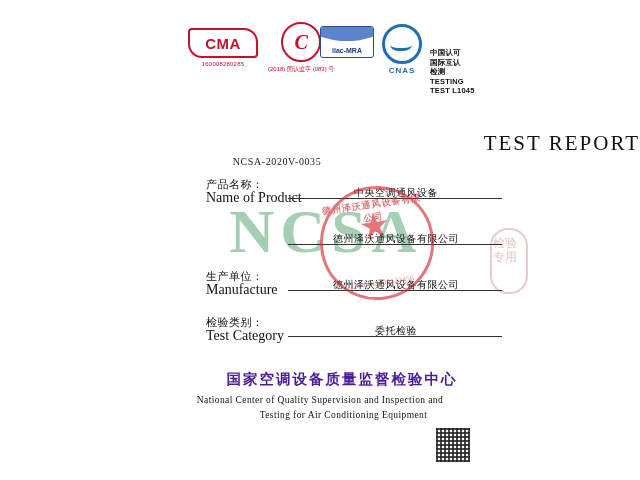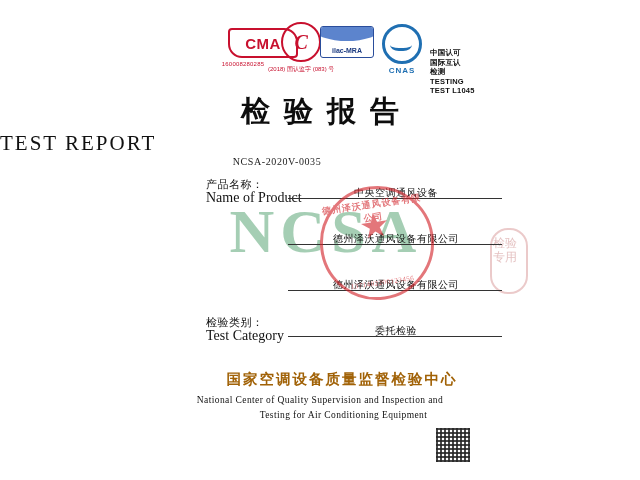--- a/index.html
+++ b/index.html
@@ -43,21 +43,20 @@
     justify-content: center;
     width: 66px;
     height: 26px;
     border: 2px solid #c8102e;
     border-radius: 4px 14px 4px 14px;
     color: #c8102e;
     font-family: "Liberation Sans", sans-serif;
     font-weight: bold;
     font-size: 15px;
     letter-spacing: 0.5px;
-    margin-left: 40px;
   }
   .cma-num {
     margin-top: 3px;
     color: #c8102e;
     font-family: "Liberation Sans", sans-serif;
     font-size: 6px;
     letter-spacing: 0.2px;
   }
 
   
@@ -167,21 +166,21 @@
     font-weight: bold;
     letter-spacing: 14px;
     text-indent: 14px;
     color: #0d0d0d;
   }
   .title-en {
     position: absolute;
     top: 131px;
     left: 0;
     width: 640px;
-    text-align: left;
+    text-align: right;
     font-family: "Liberation Serif", serif;
     font-size: 21px;
     letter-spacing: 2px;
     color: #111;
   }
   .report-no {
     position: absolute;
     top: 156px;
     left: 0;
     width: 554px;
@@ -250,21 +249,21 @@
     top: 370px;
     left: 0;
     width: 640px;
     text-align: center;
   }
   .footer-cn {
     font-family: Liberation Serif, serif;
     font-size: 14.5px;
     font-weight: bold;
     letter-spacing: 2px;
-    color: #a16207;
+    color: #4c1d95;
     margin-left: 44px;
   }
   .footer-en1, .footer-en2 {
     font-family: "Liberation Serif", serif;
     font-size: 9.5px;
     color: #111;
     letter-spacing: 0.4px;
     margin-top: 6px;
   }
   .footer-en2 { margin-top: 5px; margin-left: 47px; }
@@ -407,41 +406,44 @@
       <div class="cnastext-line">检测</div>
       <div class="cnastext-line">TESTING</div>
       <div class="cnastext-line">TEST L1045</div>
     </div>
   </div>
 
   <div class="watermark-main">NCSA</div>
   <div class="watermark-ring"></div>
   <div class="watermark-right">检验专用</div>
 
-  <div class="title-cn">检验报告</div>
   <div class="title-en">TEST REPORT</div>
   <div class="report-no">NCSA-2020V-0035</div>
 
   <div class="fields">
 
     <div class="field-row">
       <div class="field-label">
         <div class="label-cn">产品名称：</div>
         <div class="label-en">Name of Product</div>
       </div>
       <div class="field-value">中央空调通风设备</div>
       <div class="field-line"></div>
     </div>
 
     <div class="field-row">
       <div class="field-value">德州泽沃通风设备有限公司</div>
       <div class="field-line"></div>
     </div>
 
     <div class="field-row">
+      <div class="field-label">
+        <div class="label-cn">生产单位：</div>
+        <div class="label-en">Manufacture</div>
+      </div>
       <div class="field-value">德州泽沃通风设备有限公司</div>
       <div class="field-line"></div>
     </div>
 
     <div class="field-row">
       <div class="field-label">
         <div class="label-cn">检验类别：</div>
         <div class="label-en">Test Category</div>
       </div>
       <div class="field-value">委托检验</div>

